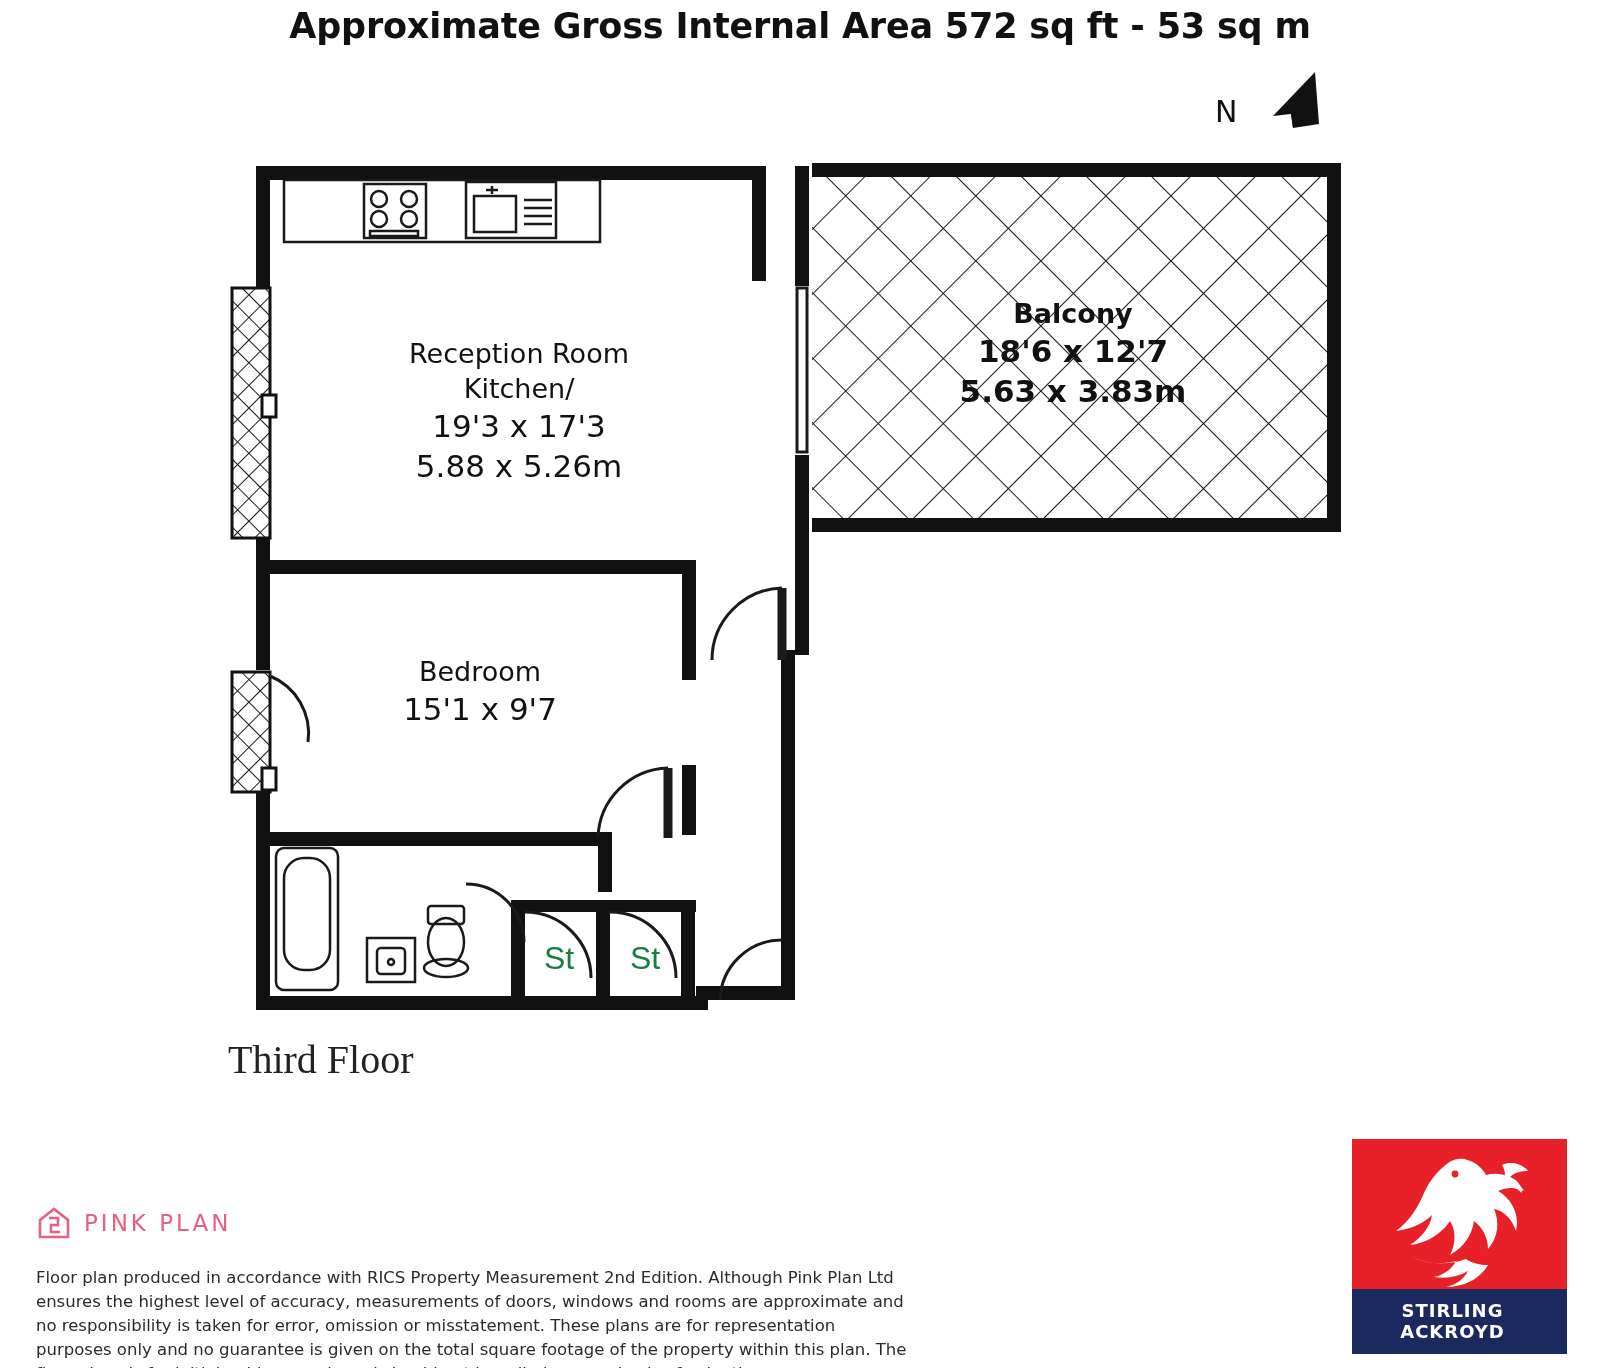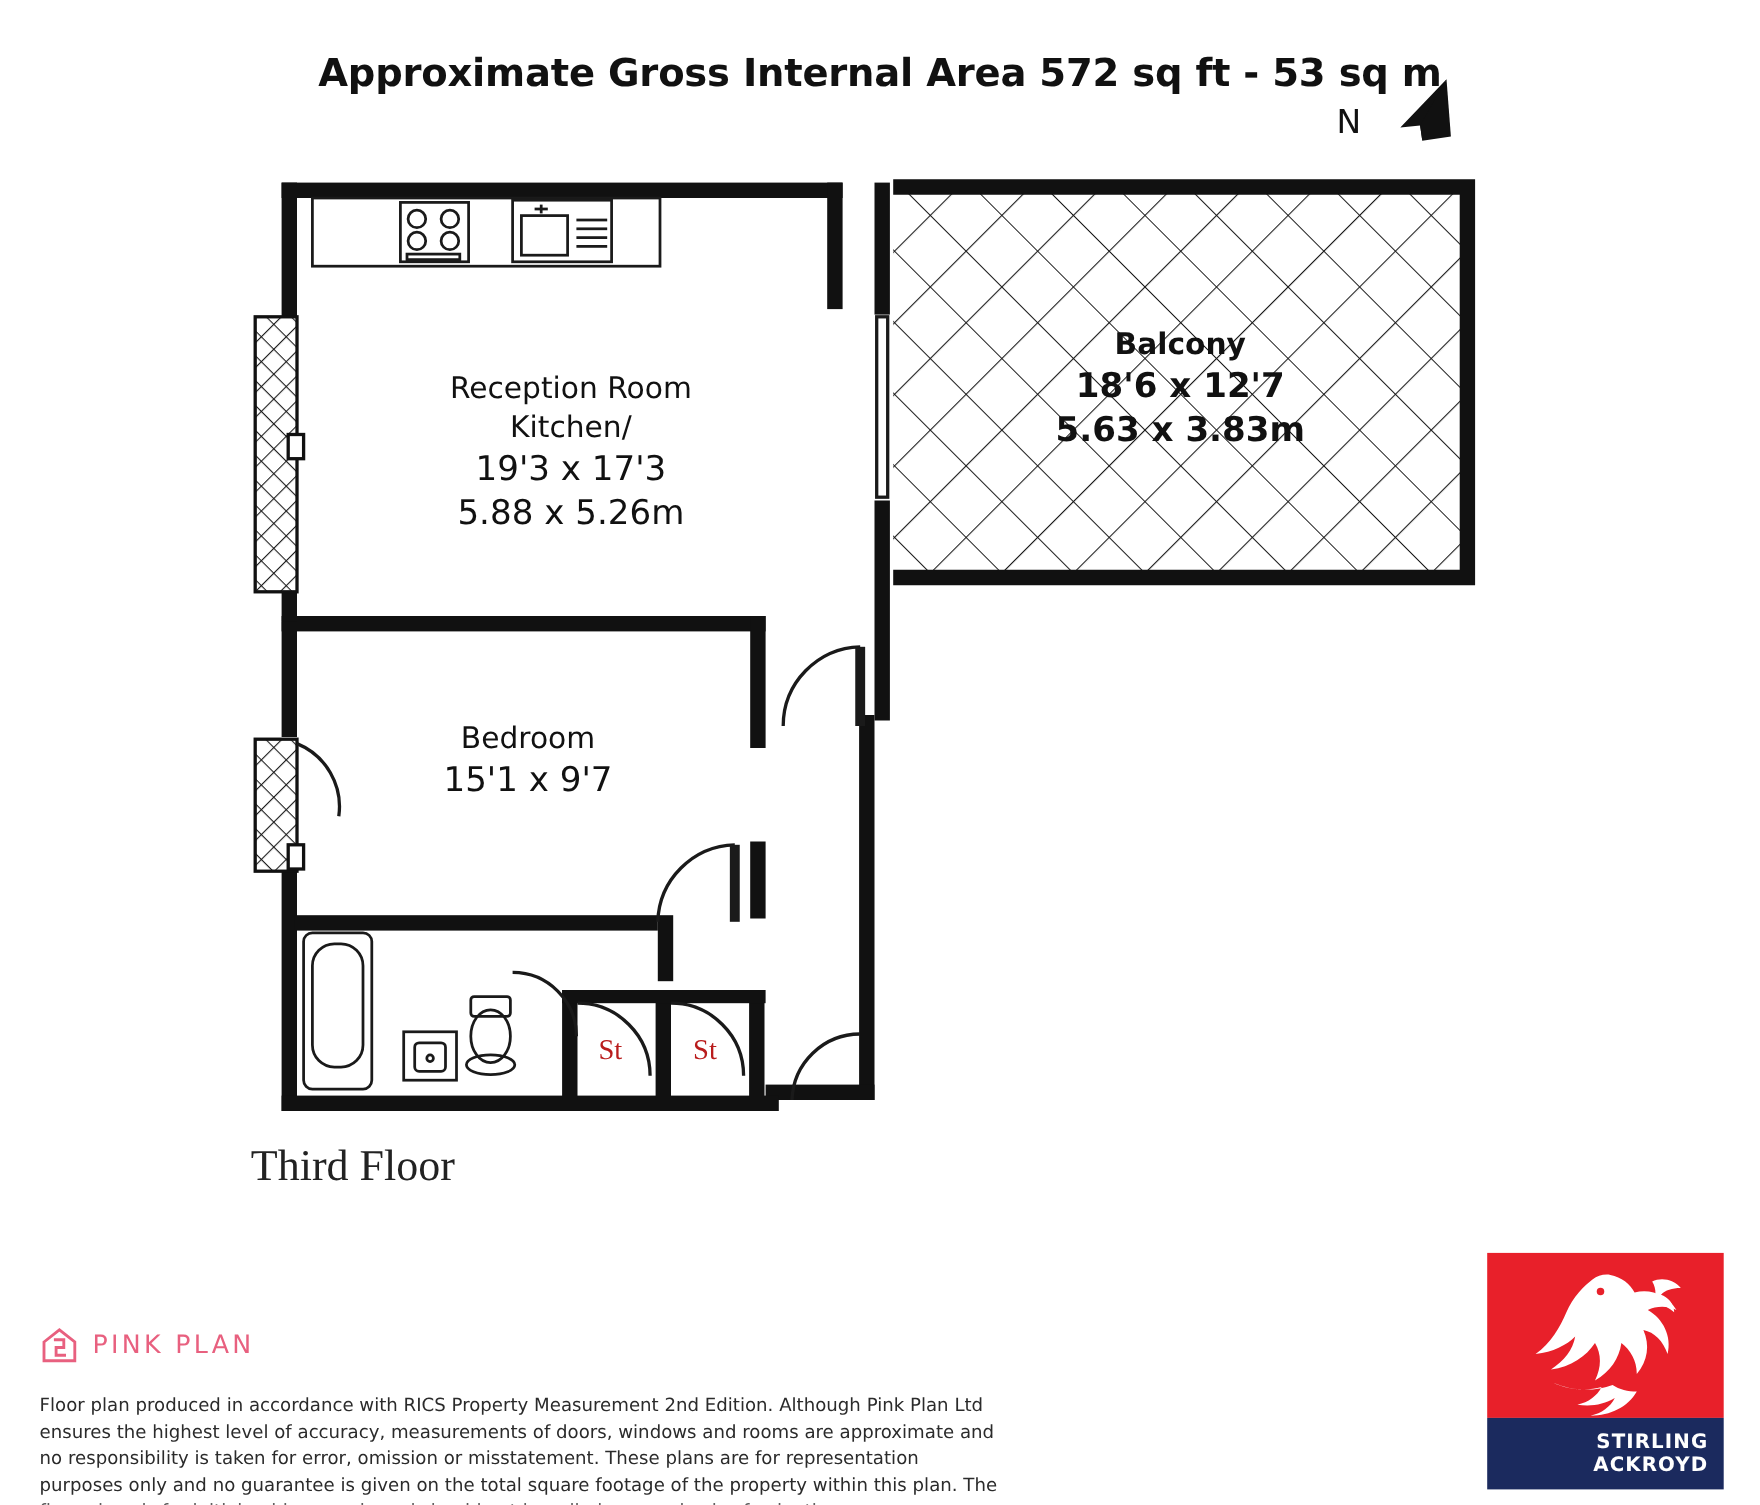--- a/index.html
+++ b/index.html
@@ -21,21 +21,20 @@
     position: absolute;
     top: 6px;
     left: 0;
     width: 1600px;
     text-align: center;
     font-family: "DejaVu Sans", sans-serif;
     font-weight: bold;
     font-size: 35px;
     letter-spacing: -0.2px;
     color: #111111;
-    margin-top: 41px;
   }
 
   
   .north {
     position: absolute;
     left: 1215px;
     top: 70px;
     width: 120px;
     height: 70px;
   }
@@ -63,23 +62,23 @@
     text-align: center;
     font-family: "DejaVu Sans", sans-serif;
     color: #111111;
     line-height: 1.30;
     white-space: nowrap;
   }
   .rlabel .nm { font-size: 27px; }
   .rlabel .dim { font-size: 31px; }
   .stlabel {
     position: absolute;
-    font-size: 26px;
-    font-family: Liberation Serif, serif;
-    color: #b91c1c;
+    font-size: 32px;
+    font-family: Liberation Sans, sans-serif;
+    color: #15803d;
   }
 
   .floorname {
     position: absolute;
     left: 228px;
     top: 1036px;
     font-size: 40px;
     font-family: Liberation Serif, serif;
     color: #222;
   }
@@ -129,21 +128,21 @@
     left: 0; top: 150px;
     width: 215px; height: 65px;
     background: #1b2a5e;
   }
   .logo .lname {
     position: absolute;
     left: 0; top: 150px;
     width: 215px; height: 65px;
     display: flex;
     flex-direction: column;
-    align-items: flex-end;
+    align-items: center;
     justify-content: center;
     padding-right: 14px;
     box-sizing: border-box;
     color: #ffffff;
     font-size: 18px;
     font-weight: bold;
     letter-spacing: 1px;
     line-height: 1.12;
     font-family: "DejaVu Sans", sans-serif;
   }

